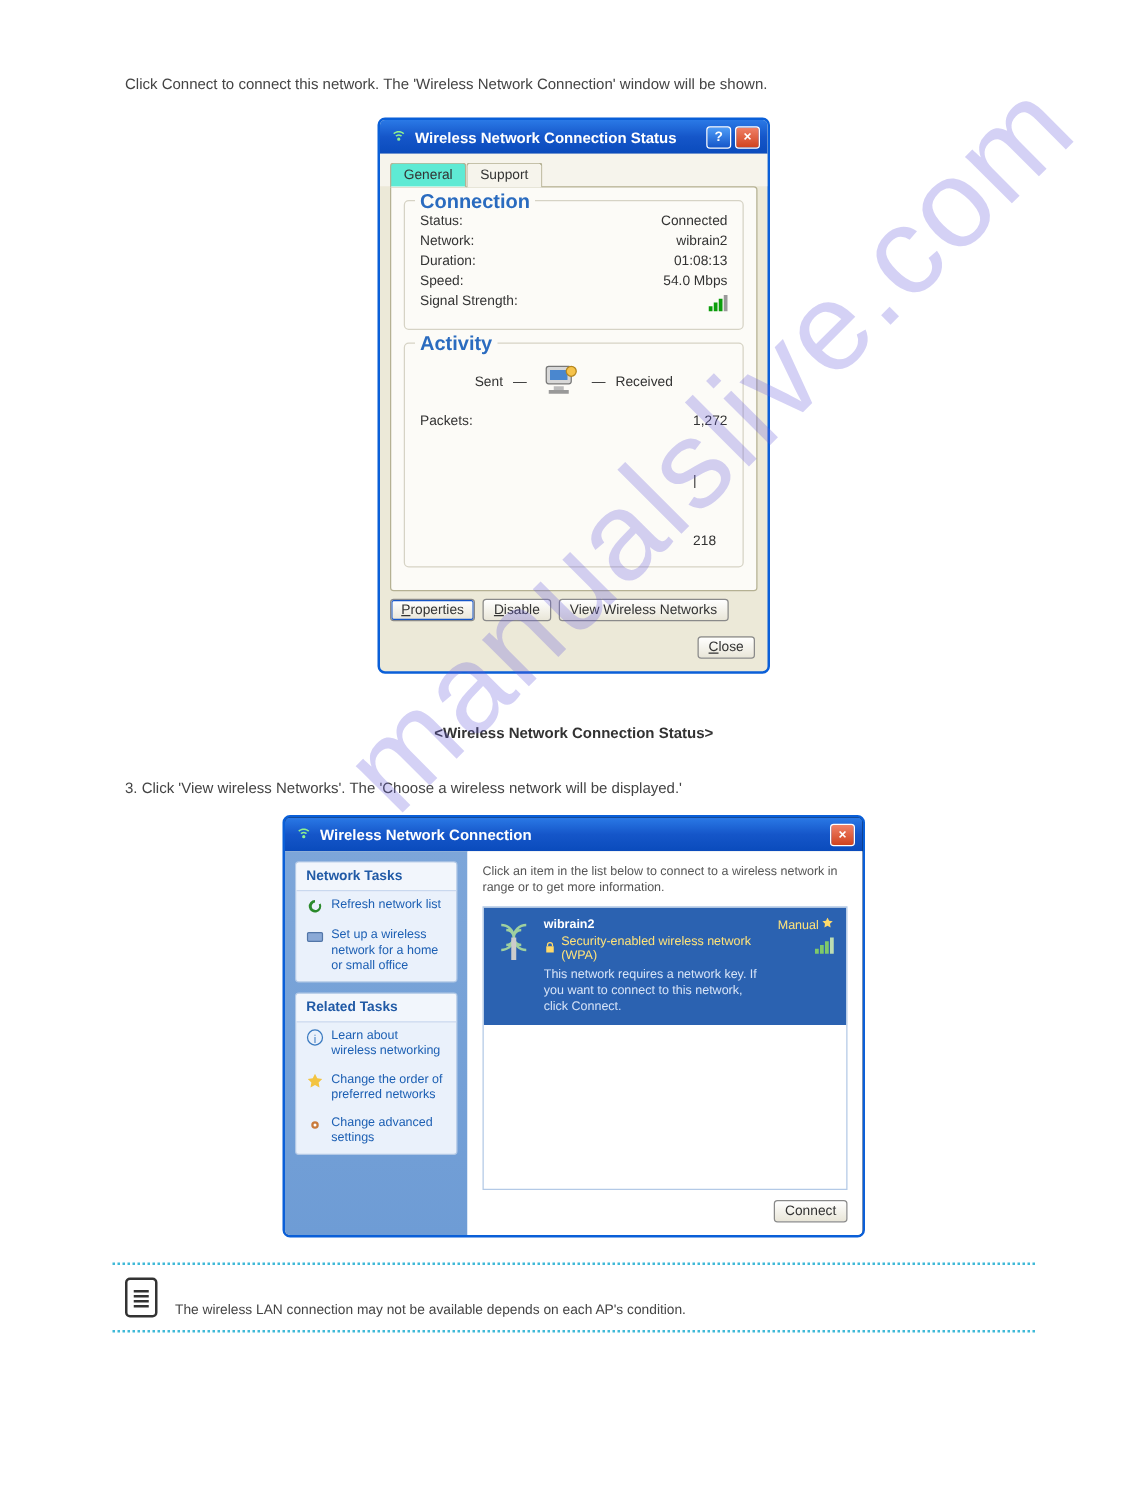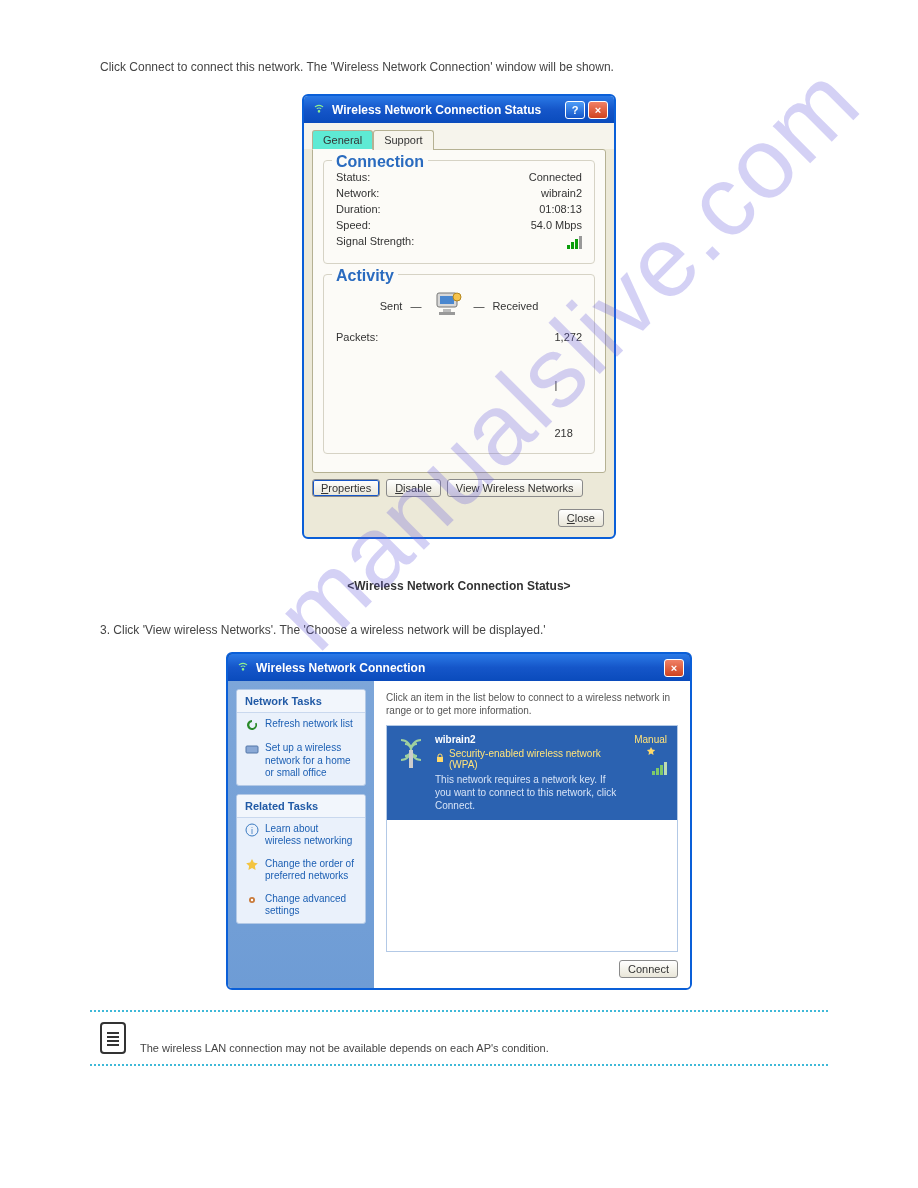--- a/index.html
+++ b/index.html
@@ -234,21 +234,21 @@
     display: flex;
     gap: 10px;
     align-items: flex-start;
   }
   .net-icon { width: 28px; flex-shrink: 0; }
   .net-info { flex: 1; font-size: 10px; }
   .net-name { font-weight: bold; margin-bottom: 3px; }
   .net-sec { display: flex; align-items: center; gap: 4px; color: #ffe37a; margin-bottom: 3px; }
   .net-msg { color: #d6e3f7; line-height: 1.3; }
   .net-right { text-align: right; }
-  .manual-tag { color: #ffe37a; font-size: 10px; display: flex; align-items: center; gap: 2px; justify-content: flex-start; margin-bottom: 4px; flex-direction: column; }
+  .manual-tag { color: #ffe37a; font-size: 10px; display: flex; align-items: center; gap: 2px; justify-content: flex-start; margin-bottom: 4px; }
   .signal-bars.white .bar { background: #7ec96a; }
   .signal-bars.white .bar.b4 { background: #bcdcb2; }
   .signal-bars.small { height: 12px; }
 
   .connect-row { display: flex; justify-content: flex-end; margin-top: 8px; }
 
   
   .note-sep {
     border: none;
     border-top: 2px dotted #3fb9d8;

